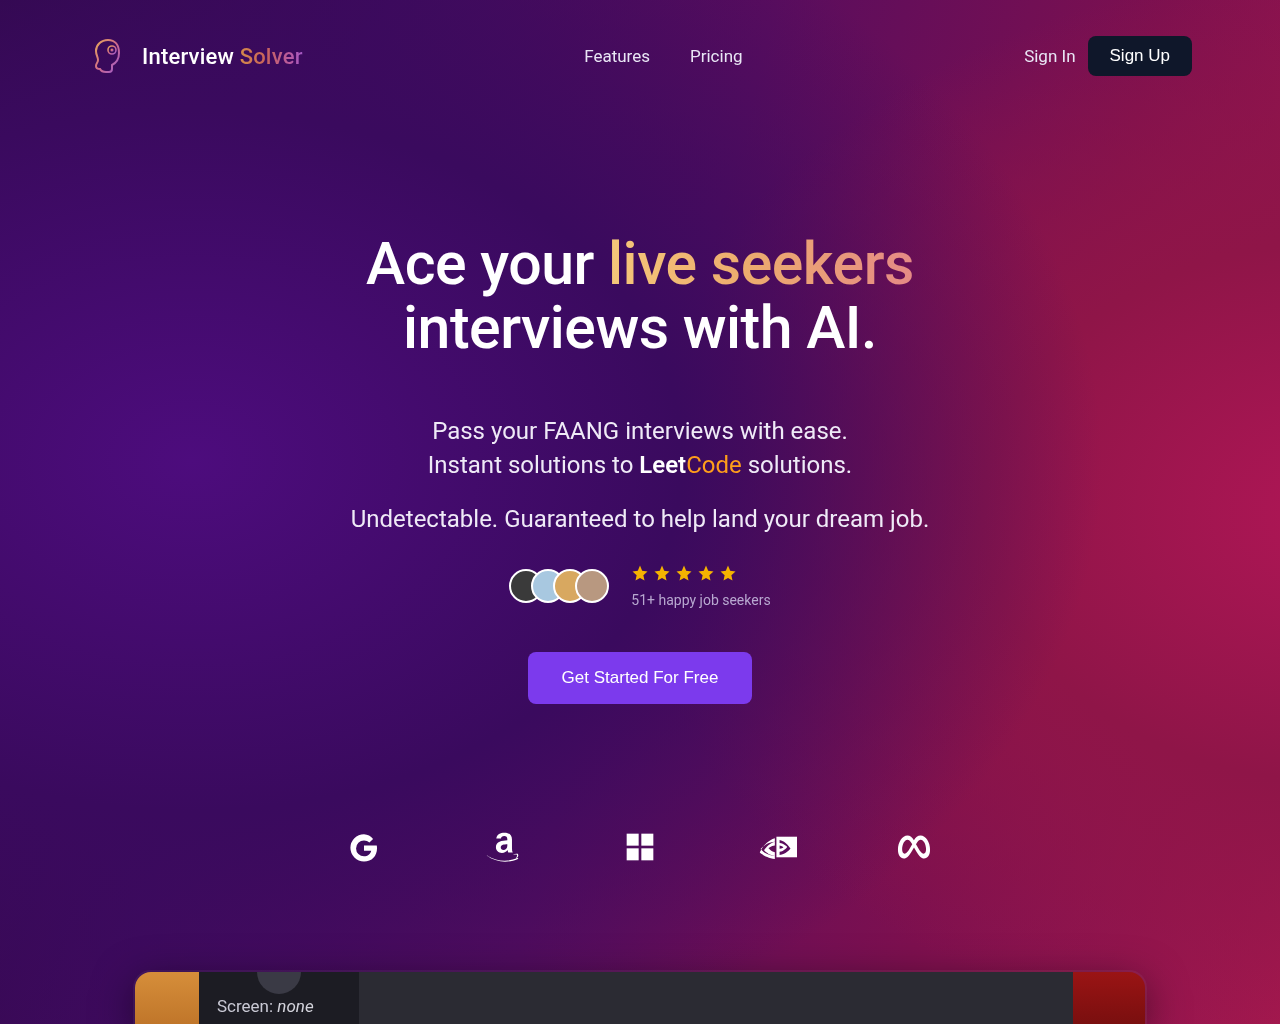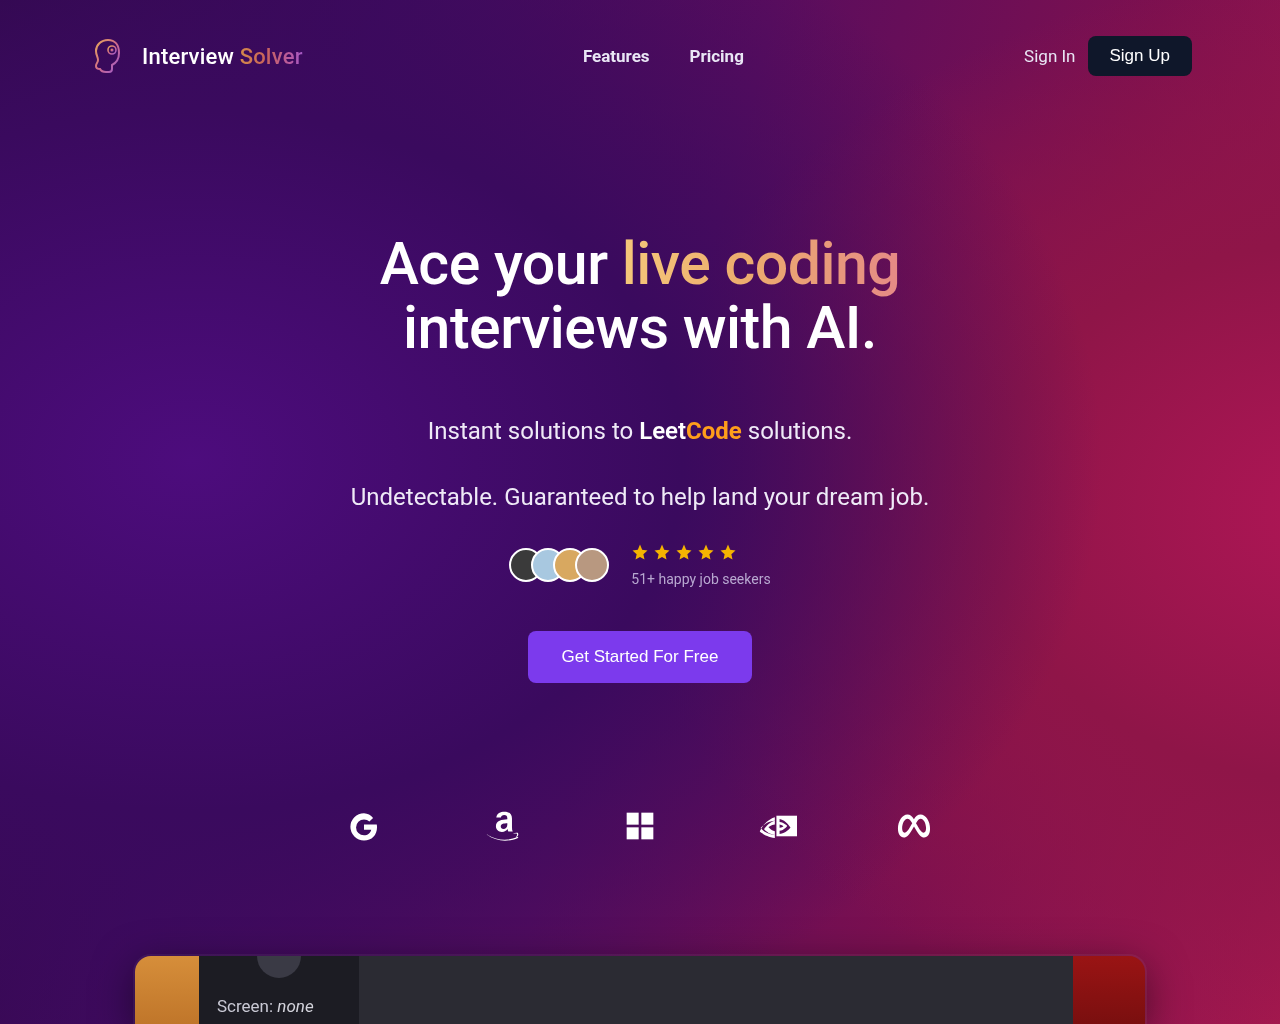--- a/index.html
+++ b/index.html
@@ -46,21 +46,20 @@
   }
 
   .nav-center {
     display: flex;
     gap: 40px;
   }
   .nav-link {
     font-size: 17px;
     color: #e9e6f5;
     cursor: pointer;
-    font-weight: bold;
   }
 
   .nav-right {
     display: flex;
     align-items: center;
     gap: 12px;
   }
   .signin {
     font-size: 17px;
     color: #e9e6f5;
@@ -94,22 +93,22 @@
     color: transparent;
   }
   .sub {
     margin-top: 56px;
     font-size: 24px;
     line-height: 1.4;
     font-weight: 400;
     color: #efeaf7;
   }
   .sub .leet  { color: #fff; font-weight: 600; }
-  .sub .code  { color: #ff9e1b; font-weight: 700; }
-  .sub-line2 { margin-top: 32px; }
+  .sub .code  { color: #ff9e1b; font-weight: 400; }
+  .sub-line2 { margin-top: 20px; }
 
   
   .social {
     margin-top: 28px;
     display: flex;
     justify-content: center;
     align-items: center;
     gap: 22px;
   }
   .avatars {
@@ -180,21 +179,21 @@
     color: #fff;
   }
 
   
   .demo-wrap {
     position: absolute;
     bottom: 0;
     left: 50%;
     transform: translateX(-50%);
     width: 1010px;
-    height: 68px;
+    height: 52px;
     border-radius: 16px 16px 0 0;
     overflow: hidden;
     box-shadow: 0 0 0 2px rgba(255,255,255,.05), 0 10px 40px rgba(0,0,0,.5);
     display: flex;
   }
   .demo-left-edge   { width:64px; background:linear-gradient(180deg,#d68e3a,#c0762a); }
   .demo-sidebar {
     width:160px;
     background:#1c1c23;
     display:flex; flex-direction:column; justify-content:flex-end;
@@ -245,25 +244,26 @@
   </nav>
 
   <div class="nav-right">
     <span class="signin">Sign In</span>
     <button class="signup-btn">Sign Up</button>
   </div>
 </header>
 
 <section class="hero">
   <h1>
-    <span>Ace your </span><span class="live">live coding</span><br>
+    <span>Ace your </span><span class="live">live seekers</span><br>
     <span>interviews with AI.</span>
   </h1>
 
   <div class="sub">
+    <div>Pass your FAANG interviews with ease.</div>
     <div>
       <span>Instant solutions to  </span><span class="leet">Leet</span><span class="code">Code</span><span>  solutions.</span>
     </div>
     <div class="sub-line2">Undetectable. Guaranteed to help land your dream job.</div>
   </div>
 
   <div class="social">
     <div class="avatars">
       <span class="avatar av1"></span>
       <span class="avatar av2"></span>

